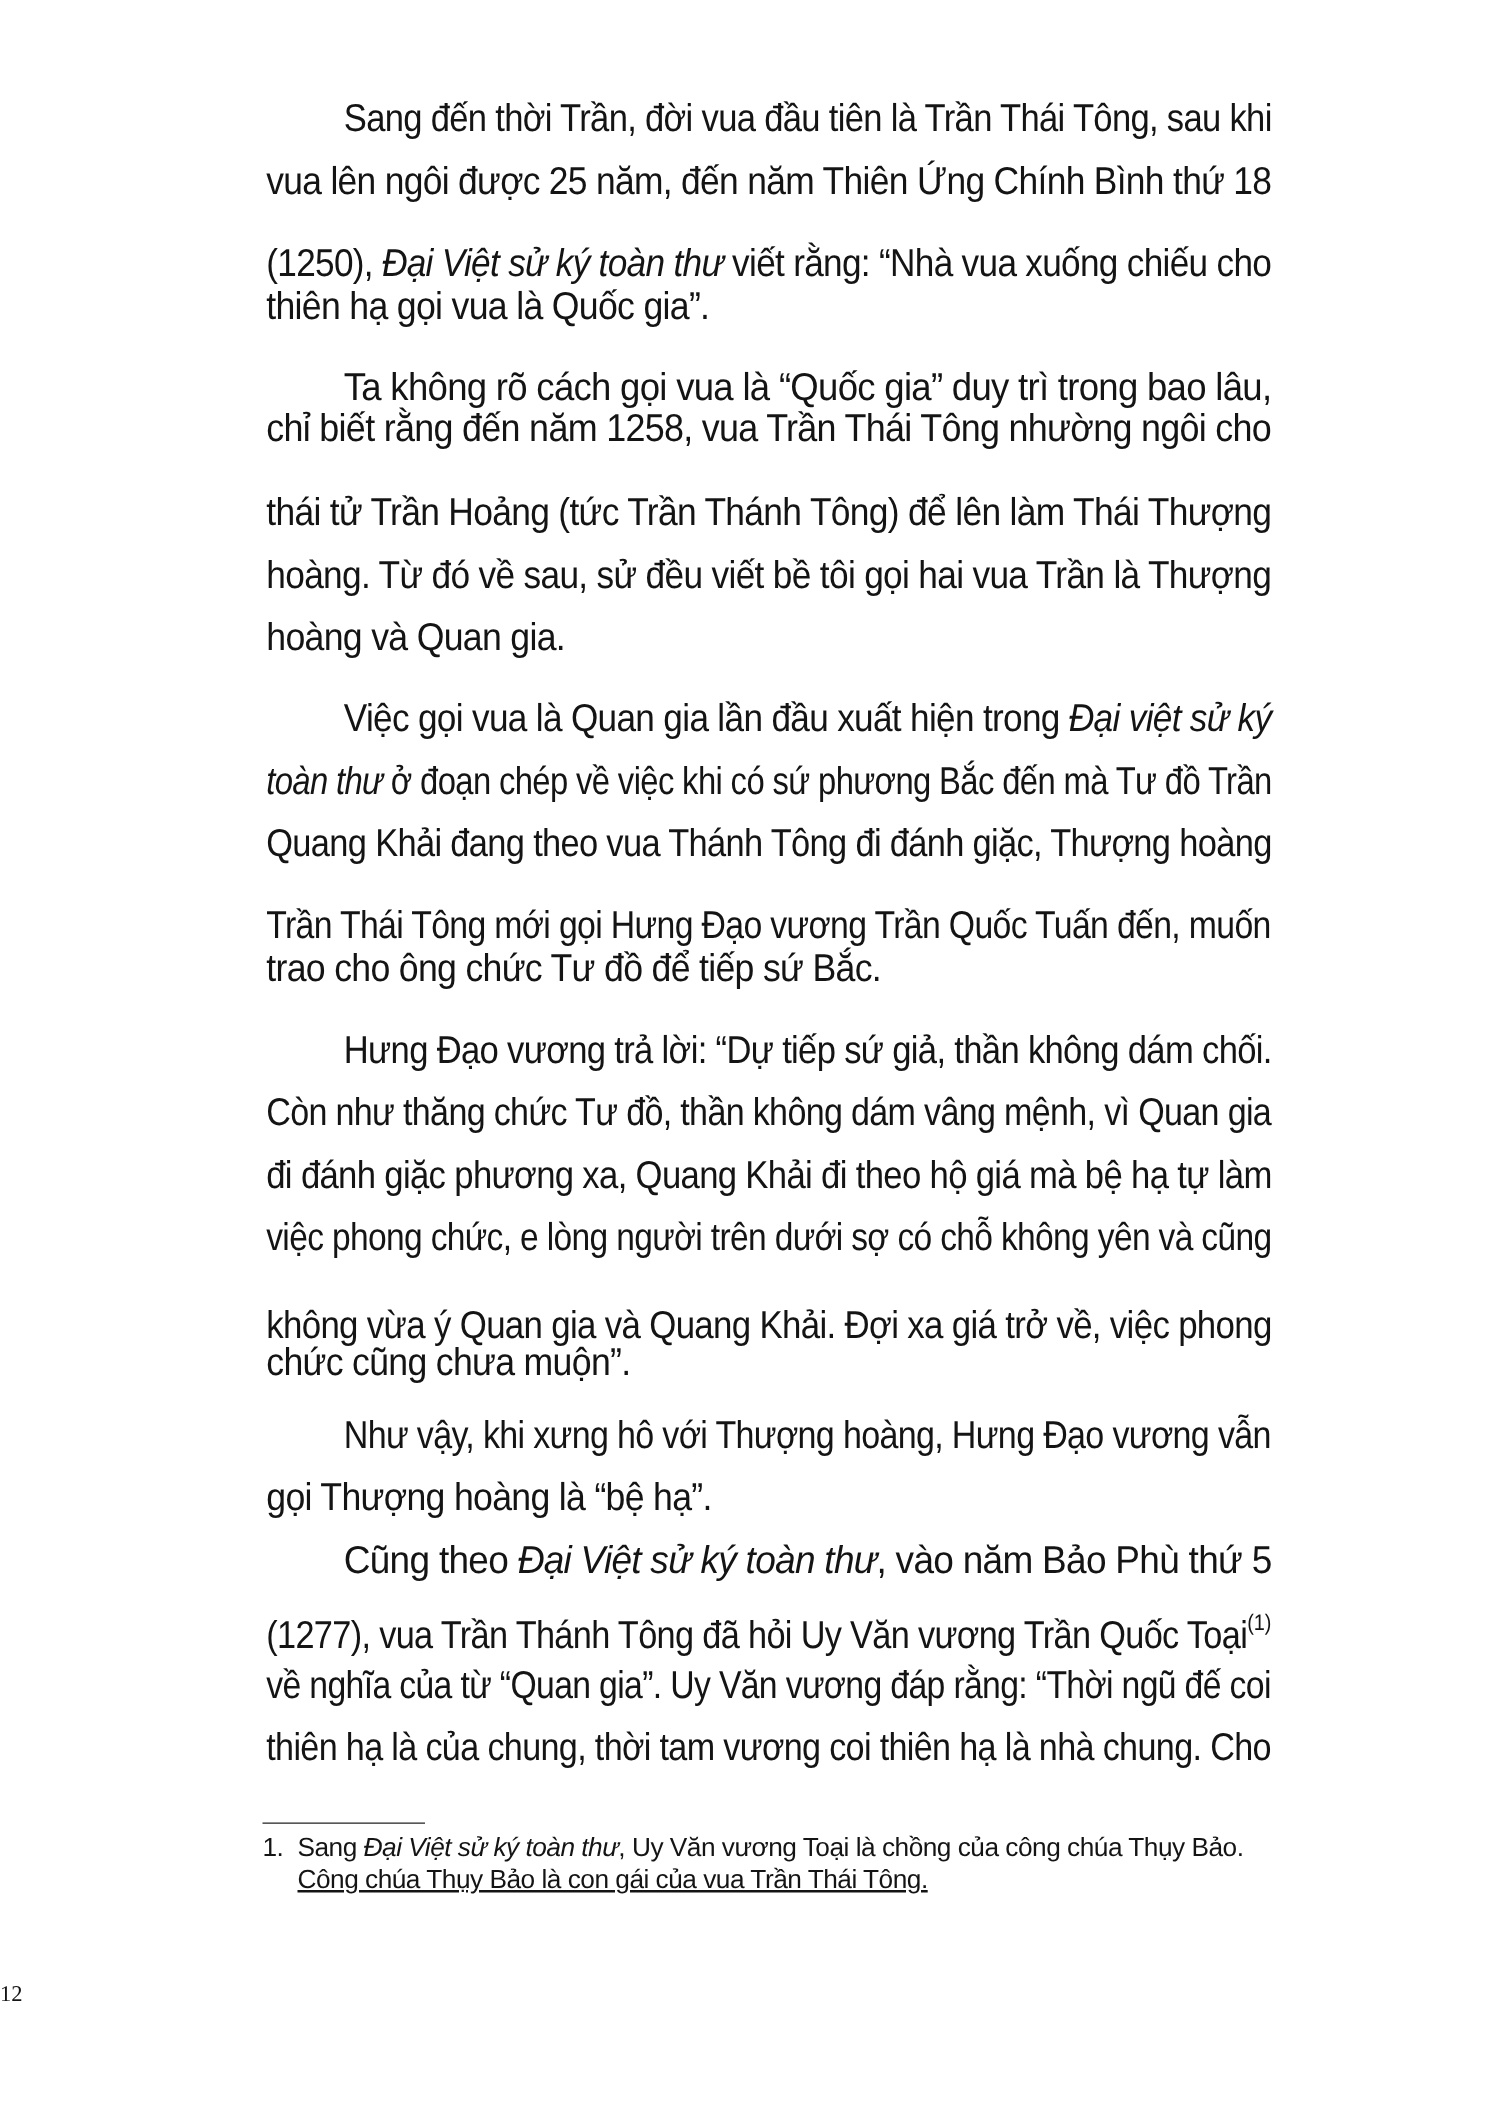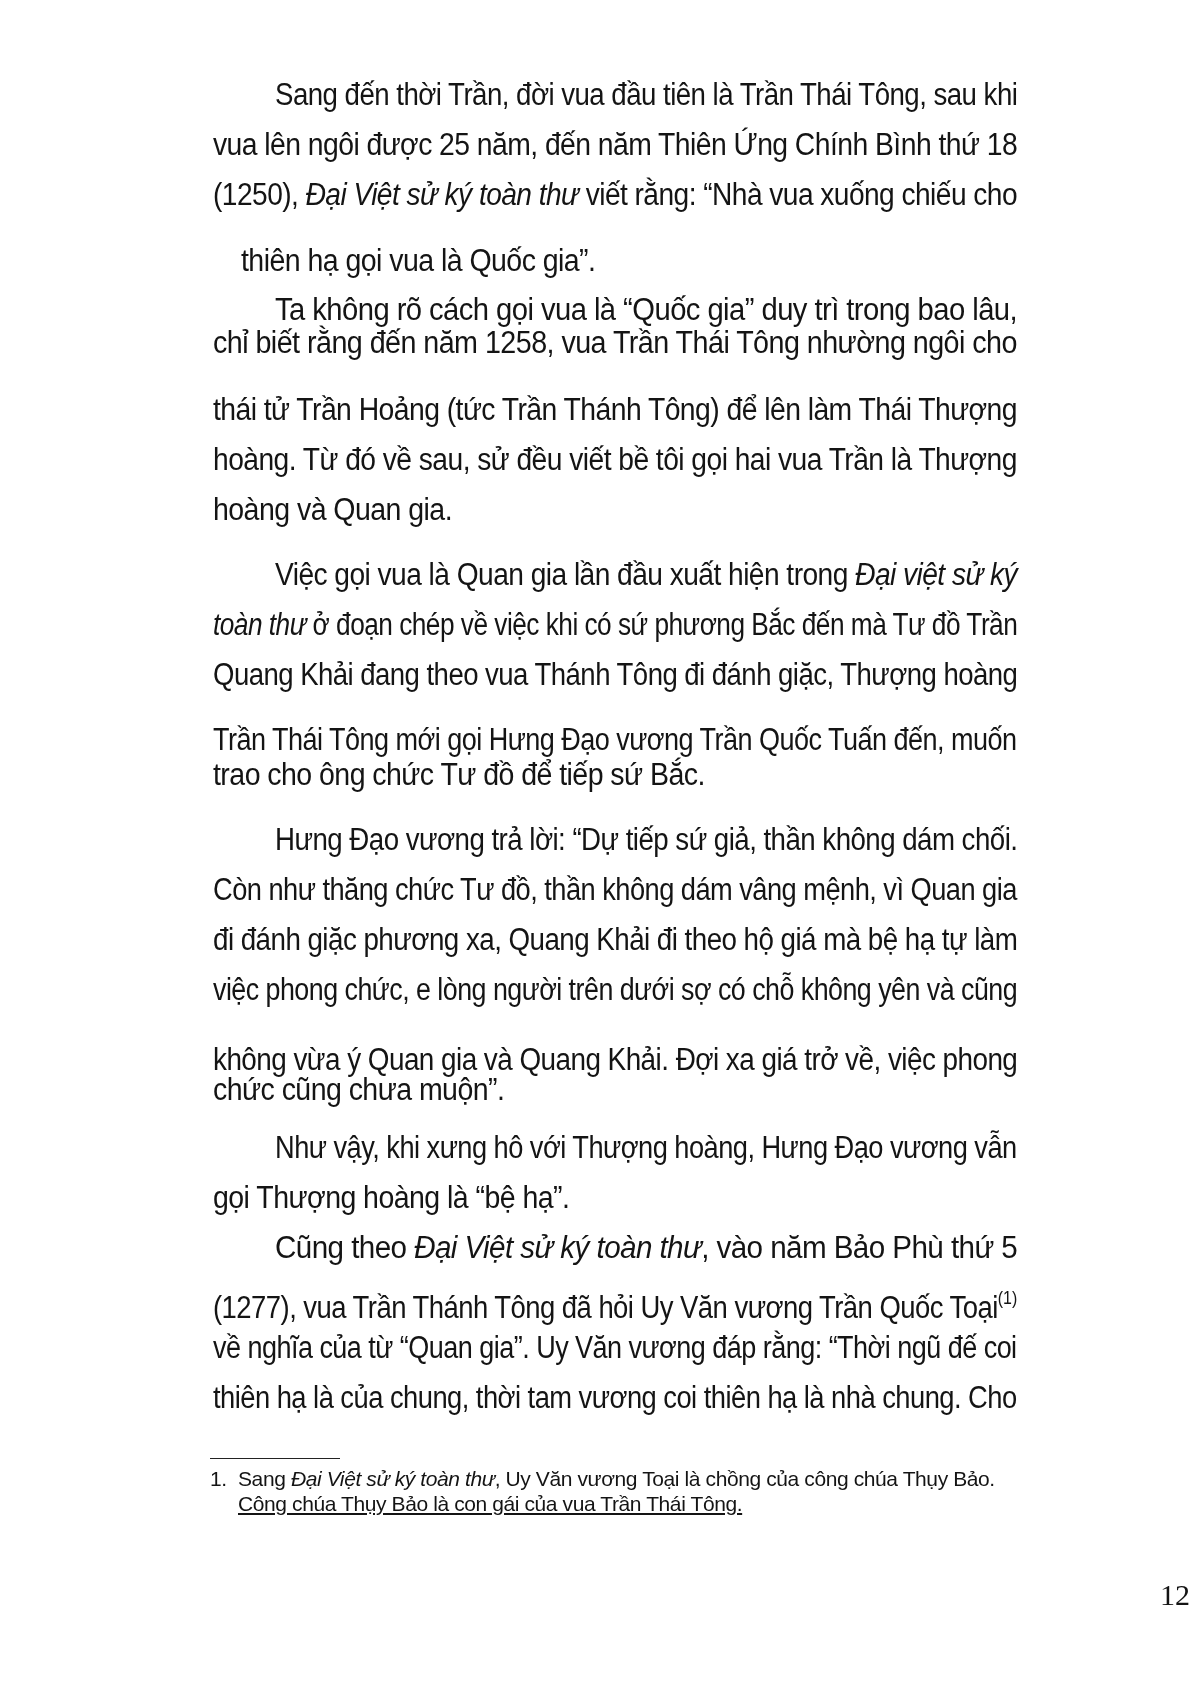--- a/index.html
+++ b/index.html
@@ -23,34 +23,34 @@
   .it { font-style: italic; }
   .sup { font-size: 18px; vertical-align: 14px; letter-spacing: 0; }
   .fn-rule { position: absolute; left: 210px; top: 1458px; width: 130px; height: 0; border-top: 1.5px solid #222; }
   .fn {
     position: absolute; left: 210px; width: 810px; height: 25px;
     font-family: "Liberation Sans", sans-serif; font-size: 21px; line-height: 25px;
     white-space: nowrap; letter-spacing: -0.4px;
   }
   .fn .num { display: inline-block; width: 28px; }
   .pageno {
-    position: absolute; left: 0; width: 1190px; top: 1580px; text-align: right;
-    font-family: "Liberation Serif", serif; font-size: 30px; line-height: 30px;
+    position: absolute; left: 0; width: 1190px; top: 1580px; text-align: left;
+    font-family: "Liberation Serif", serif; font-size: 18px; line-height: 30px;
   }
 </style>
 </head>
 <body>
 
 <div class="page">
   <div id="body-text">
       <div>
         <div class="line indent" style="top: 70px; text-decoration: underline;"><span class="txt" style="transform: scaleX(0.891827);"><span>Sang đến thời Trần, đời vua đầu tiên là Trần Thái Tông, sau khi</span></span></div>
         <div class="line" style="top: 120px;"><span class="txt" style="transform: scaleX(0.913636);"><span>vua lên ngôi được 25 năm, đến năm Thiên Ứng Chính Bình thứ 18</span></span></div>
-        <div class="line" style="top: 170px;"><span class="txt" style="transform: scaleX(0.907449);"><span>(1250), </span><span class="it">Đại Việt sử ký toàn thư</span><span> viết rằng: “Nhà vua xuống chiếu cho</span></span></div>
-        <div class="line" style="top: 236px; margin-left: 28px;"><span class="txt" style="transform: scaleX(0.92);"><span>thiên hạ gọi vua là Quốc gia”.</span></span></div>
+        <div class="line" style="top: 186px;"><span class="txt" style="transform: scaleX(0.907449);"><span>(1250), </span><span class="it">Đại Việt sử ký toàn thư</span><span> viết rằng: “Nhà vua xuống chiếu cho</span></span></div>
+        <div class="line" style="top: 220px;"><span class="txt" style="transform: scaleX(0.92);"><span>thiên hạ gọi vua là Quốc gia”.</span></span></div>
       </div>
       <div>
         <div class="line indent" style="top: 285px;"><span class="txt" style="transform: scaleX(0.942821);"><span>Ta không rõ cách gọi vua là “Quốc gia” duy trì trong bao lâu,</span></span></div>
         <div class="line" style="top: 318px;"><span class="txt" style="transform: scaleX(0.926267);"><span>chỉ biết rằng đến năm 1258, vua Trần Thái Tông nhường ngôi cho</span></span></div>
         <div class="line" style="top: 385px;"><span class="txt" style="transform: scaleX(0.913636);"><span>thái tử Trần Hoảng (tức Trần Thánh Tông) để lên làm Thái Thượng</span></span></div>
         <div class="line" style="top: 435px;"><span class="txt" style="transform: scaleX(0.910532);"><span>hoàng. Từ đó về sau, sử đều viết bề tôi gọi hai vua Trần là Thượng</span></span></div>
         <div class="line" style="top: 485px;"><span class="txt" style="transform: scaleX(0.92);"><span>hoàng và Quan gia.</span></span></div>
       </div>
       <div>
         <div class="line indent" style="top: 550px;"><span class="txt" style="transform: scaleX(0.908201);"><span>Việc gọi vua là Quan gia lần đầu xuất hiện trong </span><span class="it">Đại việt sử ký</span></span></div>

